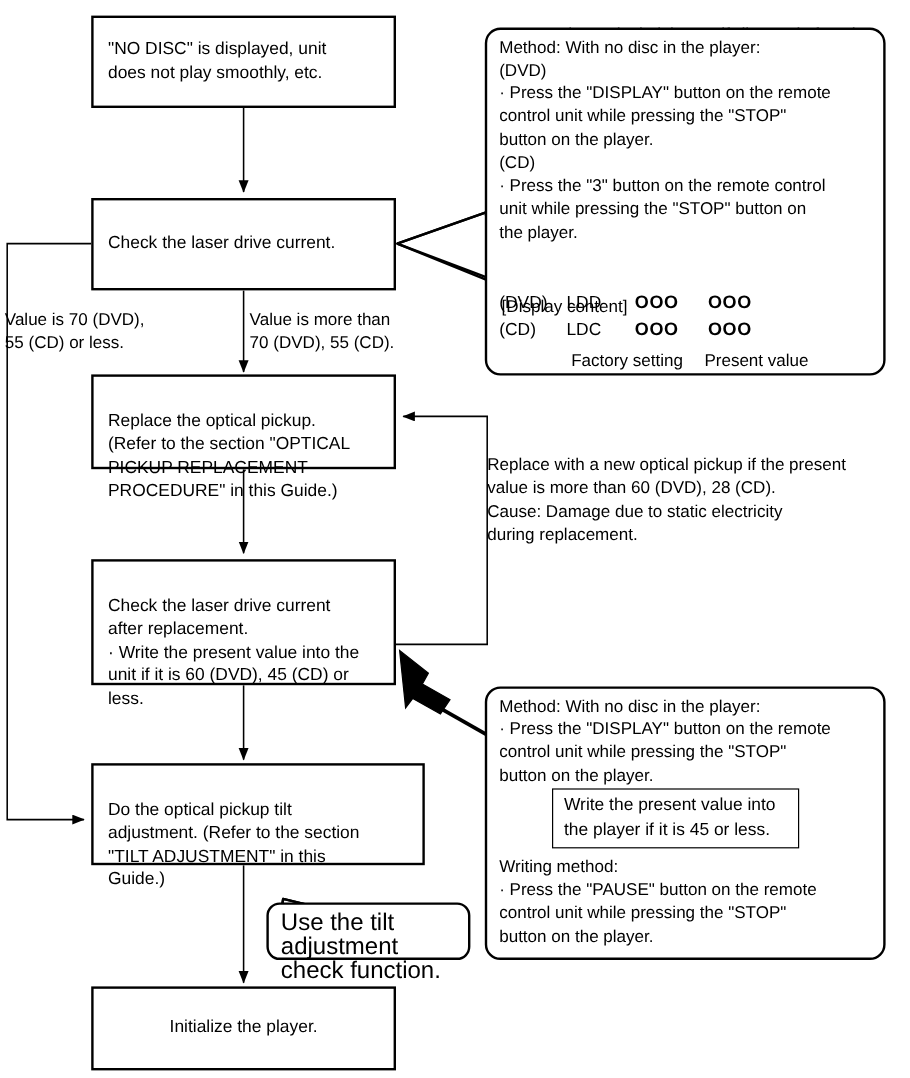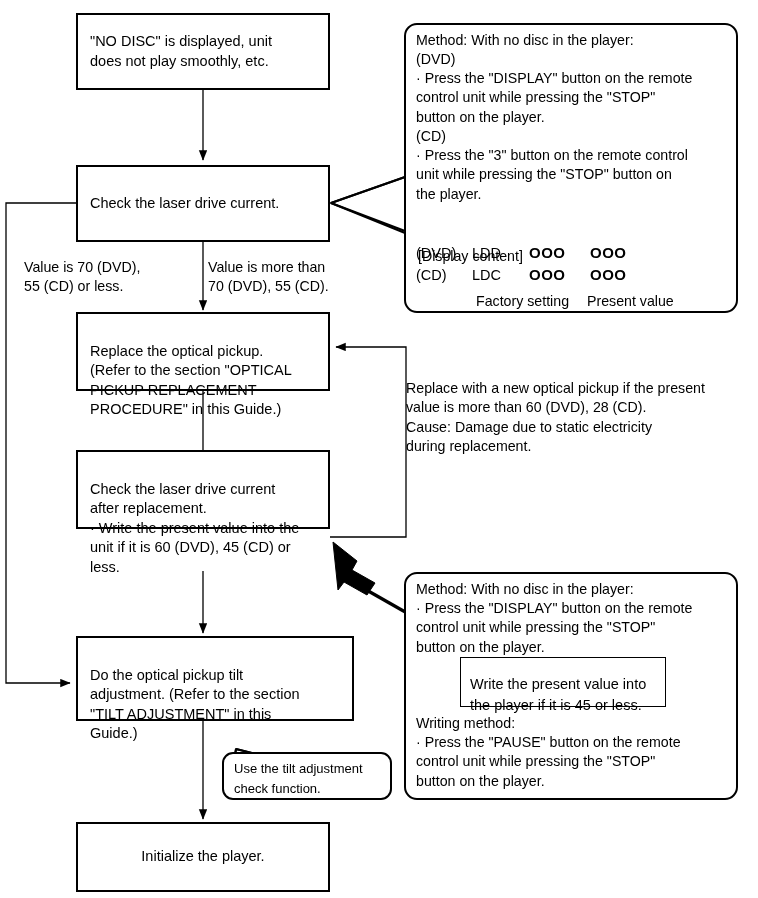--- a/index.html
+++ b/index.html
@@ -55,39 +55,39 @@
     font-size: 14.5px;
     line-height: 19.4px;
     white-space: pre-line;
   }
   .bubble {
     position: absolute;
     box-sizing: border-box;
     border: 2px solid #000;
     border-radius: 11px;
     background: #fff;
-    font-size: 13px;
+    font-size: 20px;
     line-height: 20px;
     padding: 5px 0 0 10px;
     white-space: pre-line;
   }
   .plain {
     position: absolute;
     font-size: 14.2px;
     line-height: 19.4px;
     white-space: pre-line;
   }
   .innerbox {
     position: absolute;
     box-sizing: border-box;
     border: 1.6px solid #000;
     background: #fff;
     font-size: 14.5px;
     line-height: 21px;
-    padding: 16px 0 0 9px;
+    padding: 3px 0 0 9px;
     white-space: pre-line;
   }
   .hdr {
     position: absolute;
     font-size: 14.5px;
     line-height: 18px;
     white-space: pre;
   }
   .disp {
     position: absolute;
@@ -171,40 +171,40 @@
     <span>Check the laser drive current.</span>
   </div>
 
   <div class="node" style="left:76px; top:312px; width:254px; height:79px;">
     <span>Replace the optical pickup.
 (Refer to the section "OPTICAL
 PICKUP REPLACEMENT
 PROCEDURE" in this Guide.)</span>
   </div>
 
-  <div class="node" style="left:76px; top:450px; width:254px; height:79px;">
+  <div class="node" style="left:76px; top:466px; width:254px; height:105px;">
     <span>Check the laser drive current
 after replacement.
 · Write the present value into the
    unit if it is 60 (DVD), 45 (CD) or
    less.</span>
   </div>
 
   <div class="node" style="left:76px; top:636px; width:278px; height:85px;">
     <span>Do the optical pickup tilt
 adjustment.  (Refer to the section
 "TILT ADJUSTMENT" in this
 Guide.)</span>
   </div>
 
   <div class="node center" style="left:76px; top:822px; width:254px; height:70px;">
     <span>Initialize the player.</span>
   </div>
 
-  <div class="plain" style="left:4px; top:258px; width:200px;margin-left:20px;">Value is 70 (DVD),
+  <div class="plain" style="left:4px; top:258px; width:200px;">Value is 70 (DVD),
 55 (CD) or less.</div>
   <div class="plain" style="left:208px; top:258px; width:190px;">Value is more than
 70 (DVD), 55 (CD).</div>
 
   <div class="callout" style="left:404px; top:23px; width:334px; height:290px;">
     <div class="plain" style="left:10px; top:6px; width:320px;">Method: With no disc in the player:</div>
     <div class="plain" style="left:10px; top:25px; width:90px;">(DVD)</div>
     <div class="plain" style="left:10px; top:44px; width:322px;">· Press the "DISPLAY" button on the remote
    control unit while pressing the "STOP"
    button on the player.</div>

